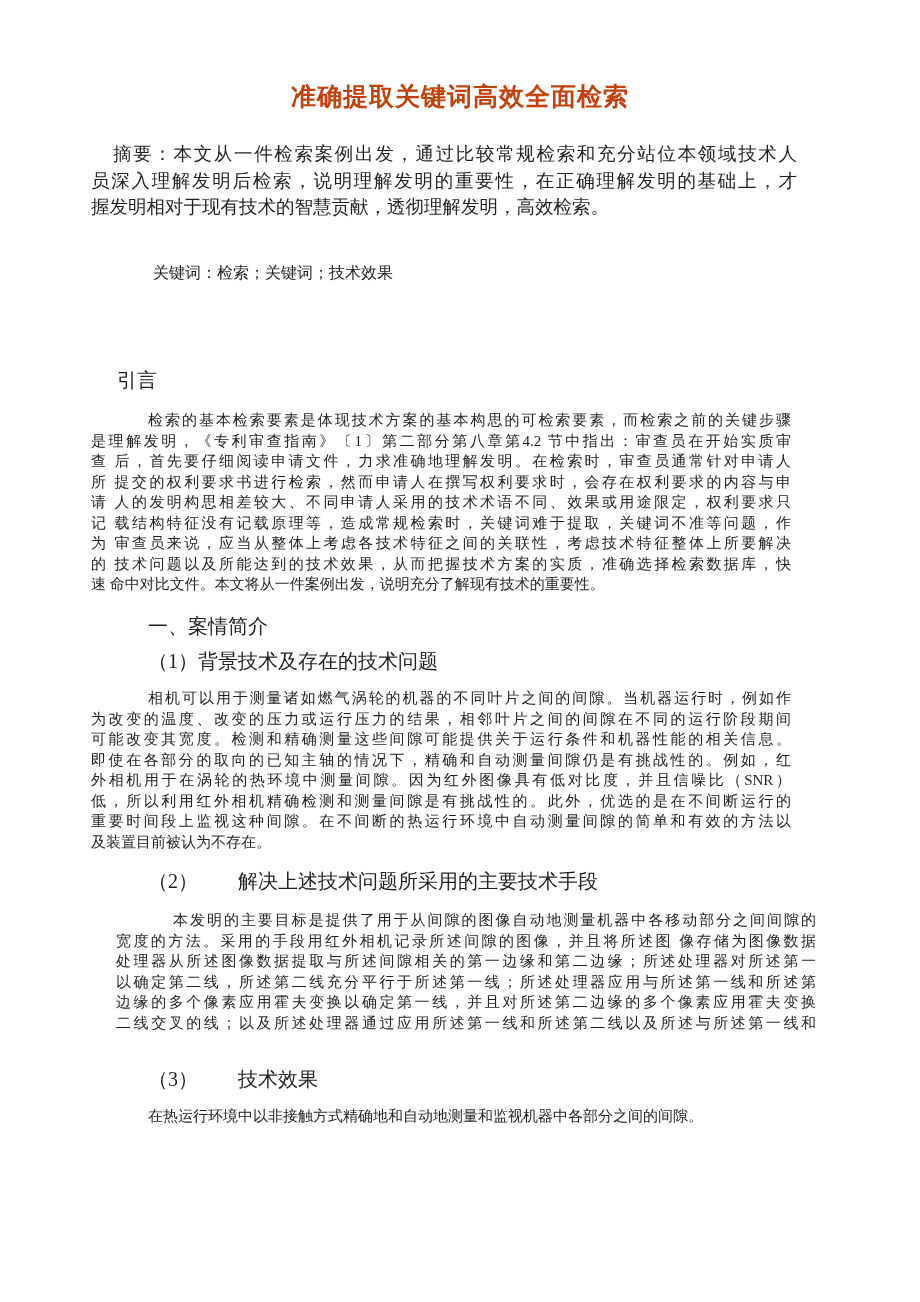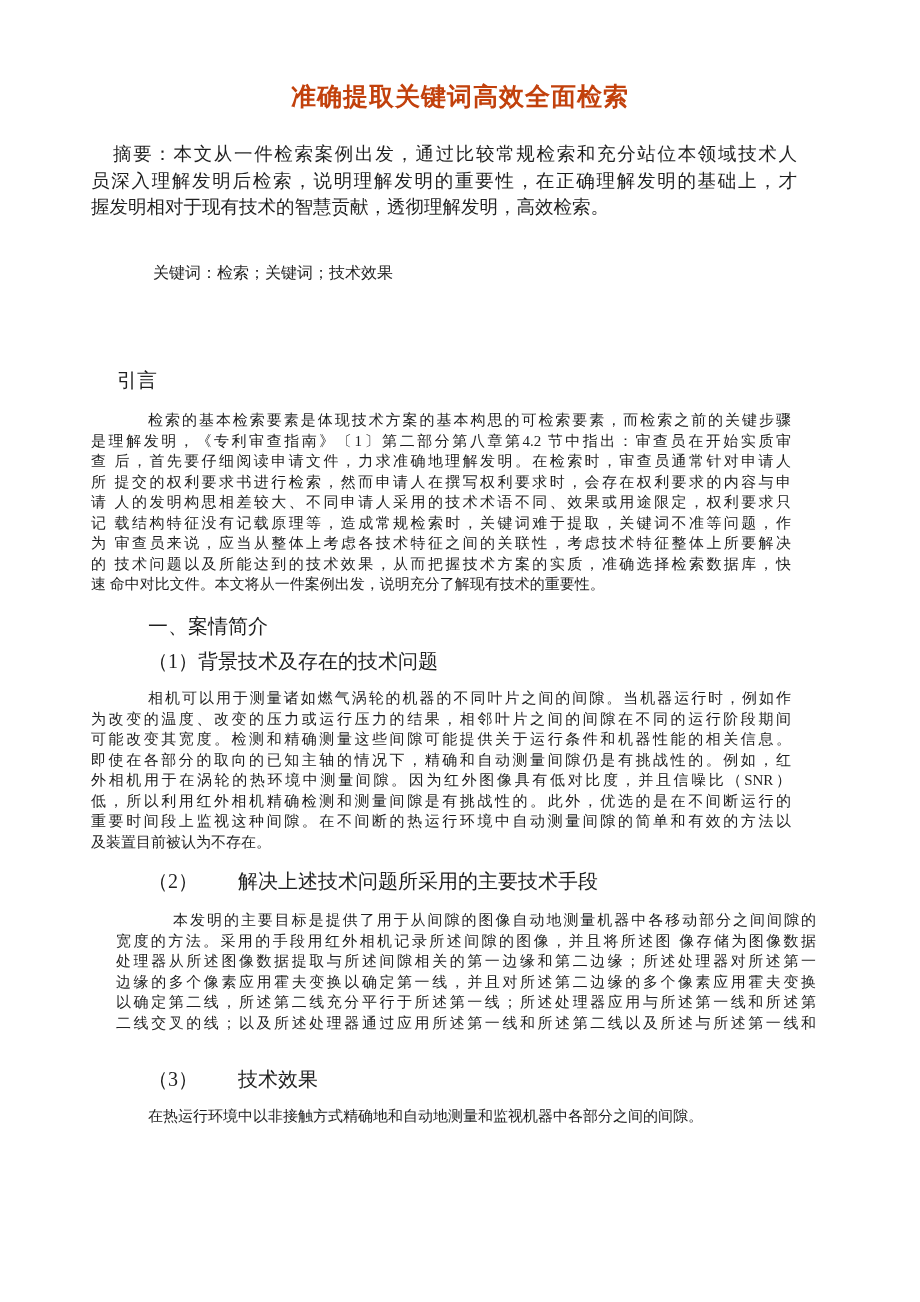--- a/index.html
+++ b/index.html
@@ -97,22 +97,22 @@
       <div class="ln">重要时间段上监视这种间隙。在不间断的热运行环境中自动测量间隙的简单和有效的方法以</div>
       <div class="ln last">及装置目前被认为不存在。</div>
     </div>
 
   <h3 class="abs heading pl-57 h-means">（2）　　解决上述技术问题所采用的主要技术手段</h3>
 
   <div class="abs para body-text ind p-means">
       <div class="ln">本发明的主要目标是提供了用于从间隙的图像自动地测量机器中各移动部分之间间隙的</div>
       <div class="ln">宽度的方法。采用的手段用红外相机记录所述间隙的图像，并且将所述图 像存储为图像数据</div>
       <div class="ln">处理器从所述图像数据提取与所述间隙相关的第一边缘和第二边缘；所述处理器对所述第一</div>
+      <div class="ln">以确定第二线，所述第二线充分平行于所述第一线；所述处理器应用与所述第一线和所述第</div>
       <div class="ln">边缘的多个像素应用霍夫变换以确定第一线，并且对所述第二边缘的多个像素应用霍夫变换</div>
-      <div class="ln">以确定第二线，所述第二线充分平行于所述第一线；所述处理器应用与所述第一线和所述第</div>
       <div class="ln">二线交叉的线；以及所述处理器通过应用所述第一线和所述第二线以及所述与所述第一线和</div>
     </div>
 
   <h3 class="abs heading pl-57 h-effect">（3）　　技术效果</h3>
 
   <div class="abs para body-text ind p-effect">
       <div class="ln last">在热运行环境中以非接触方式精确地和自动地测量和监视机器中各部分之间的间隙。</div>
     </div>
 
 

